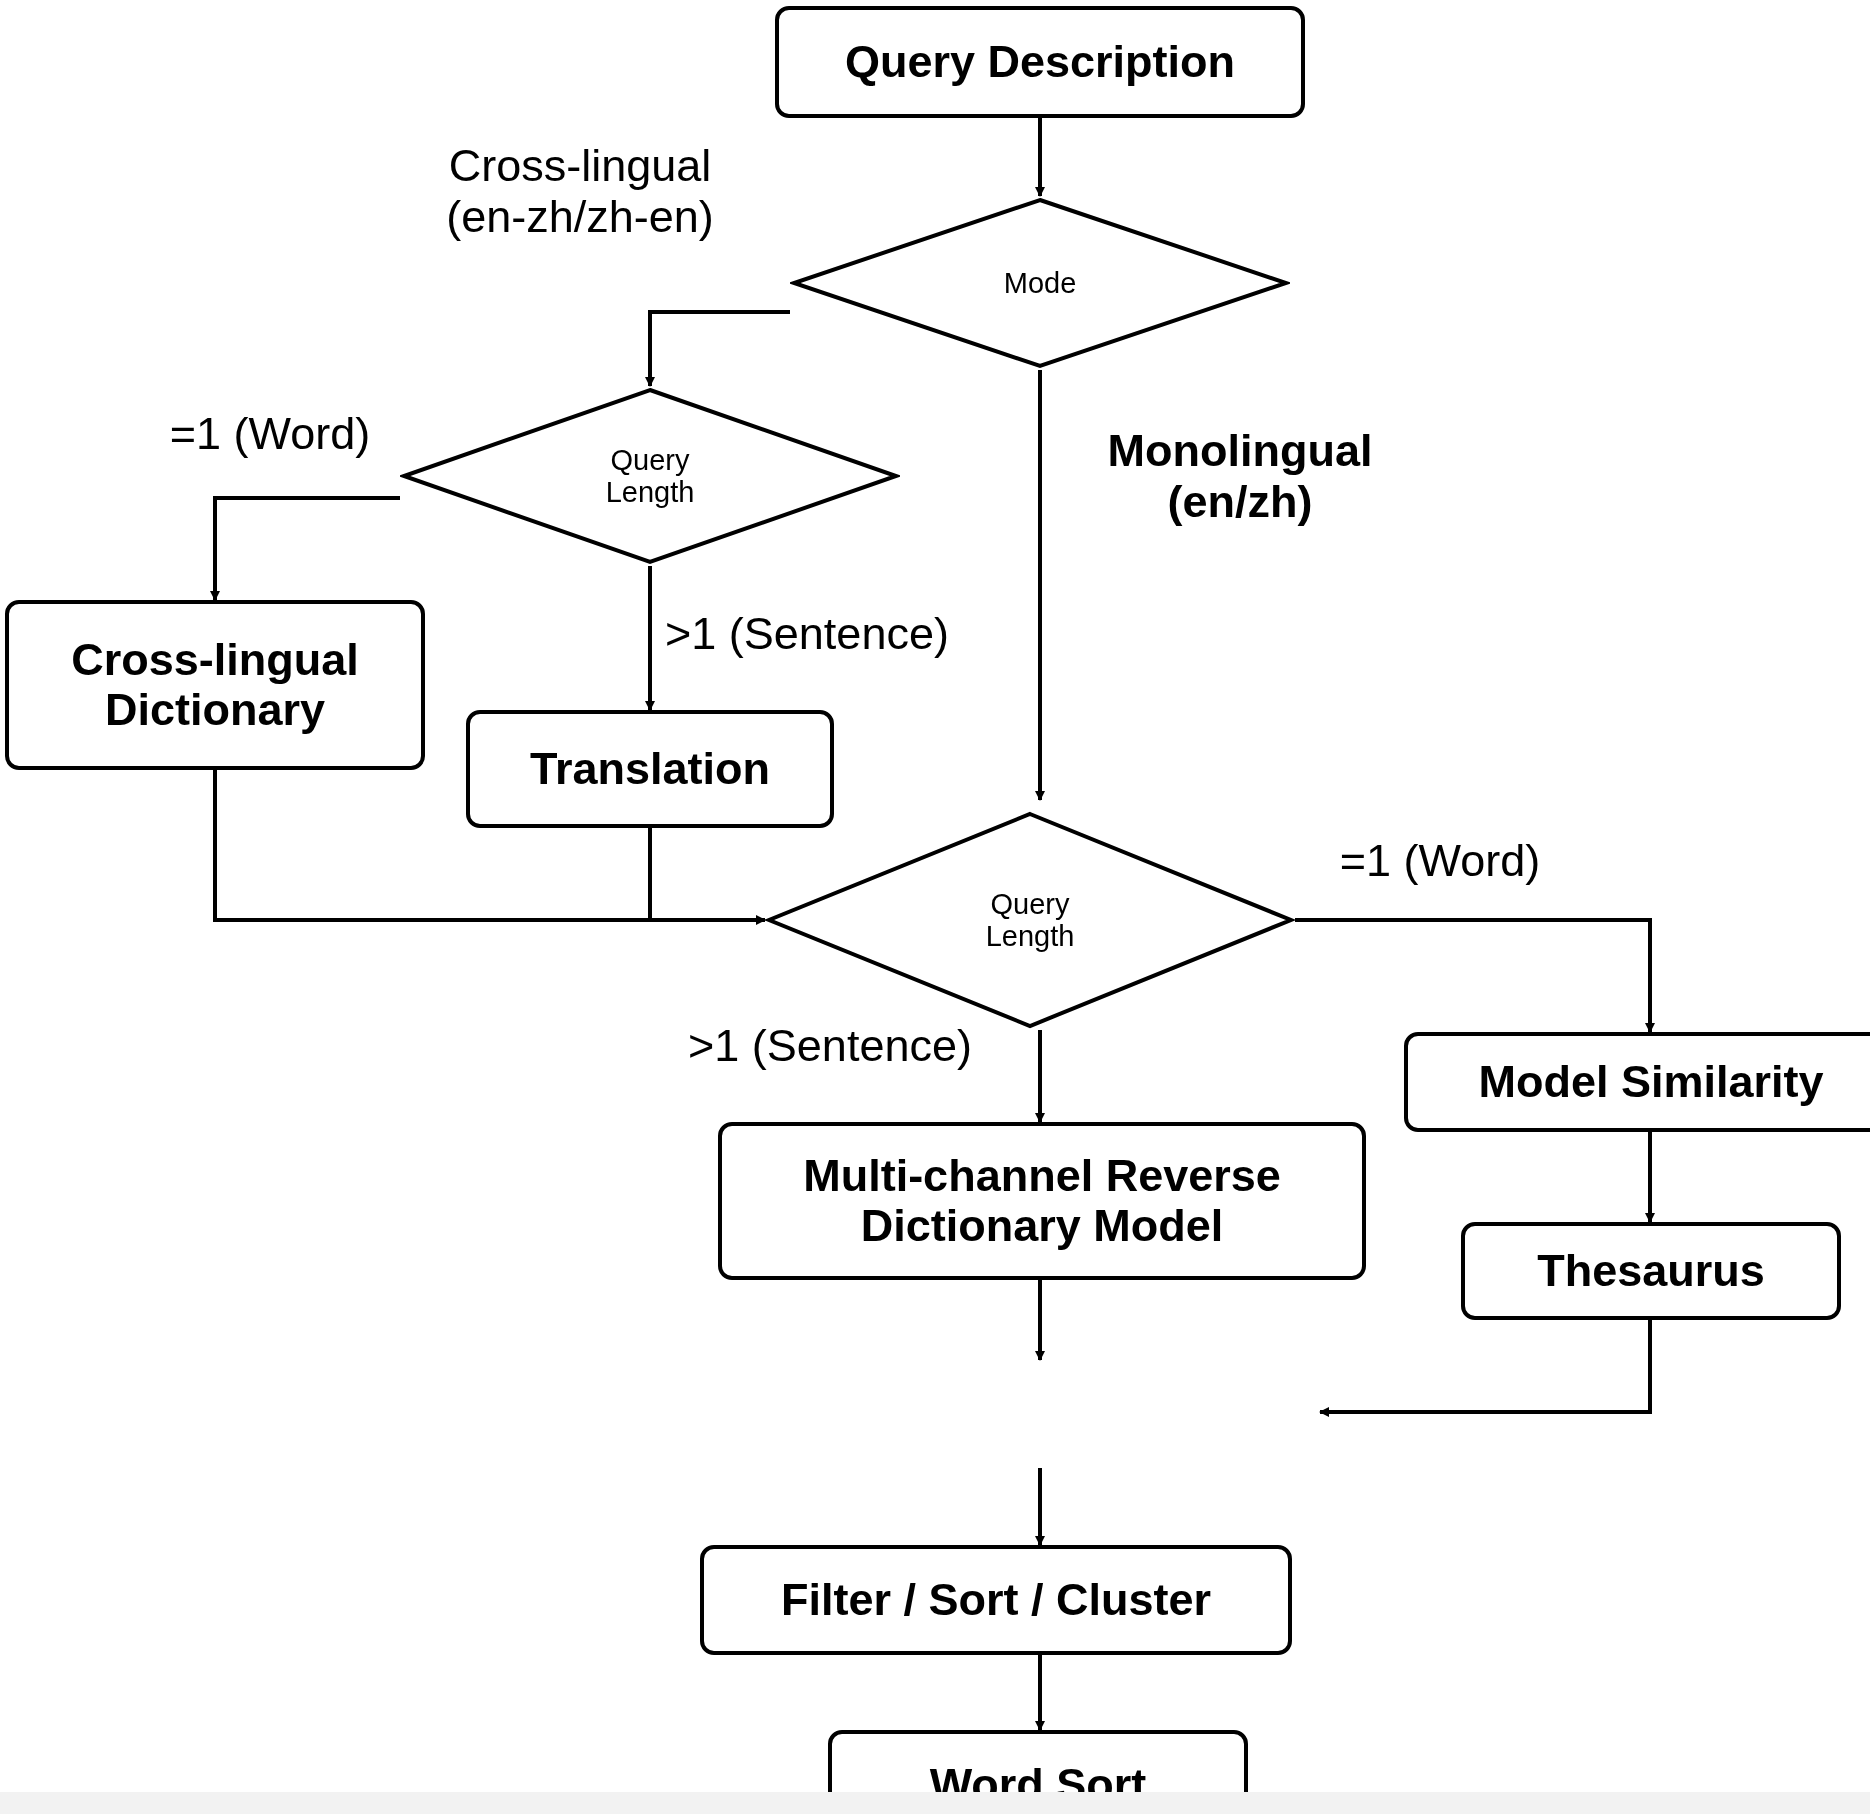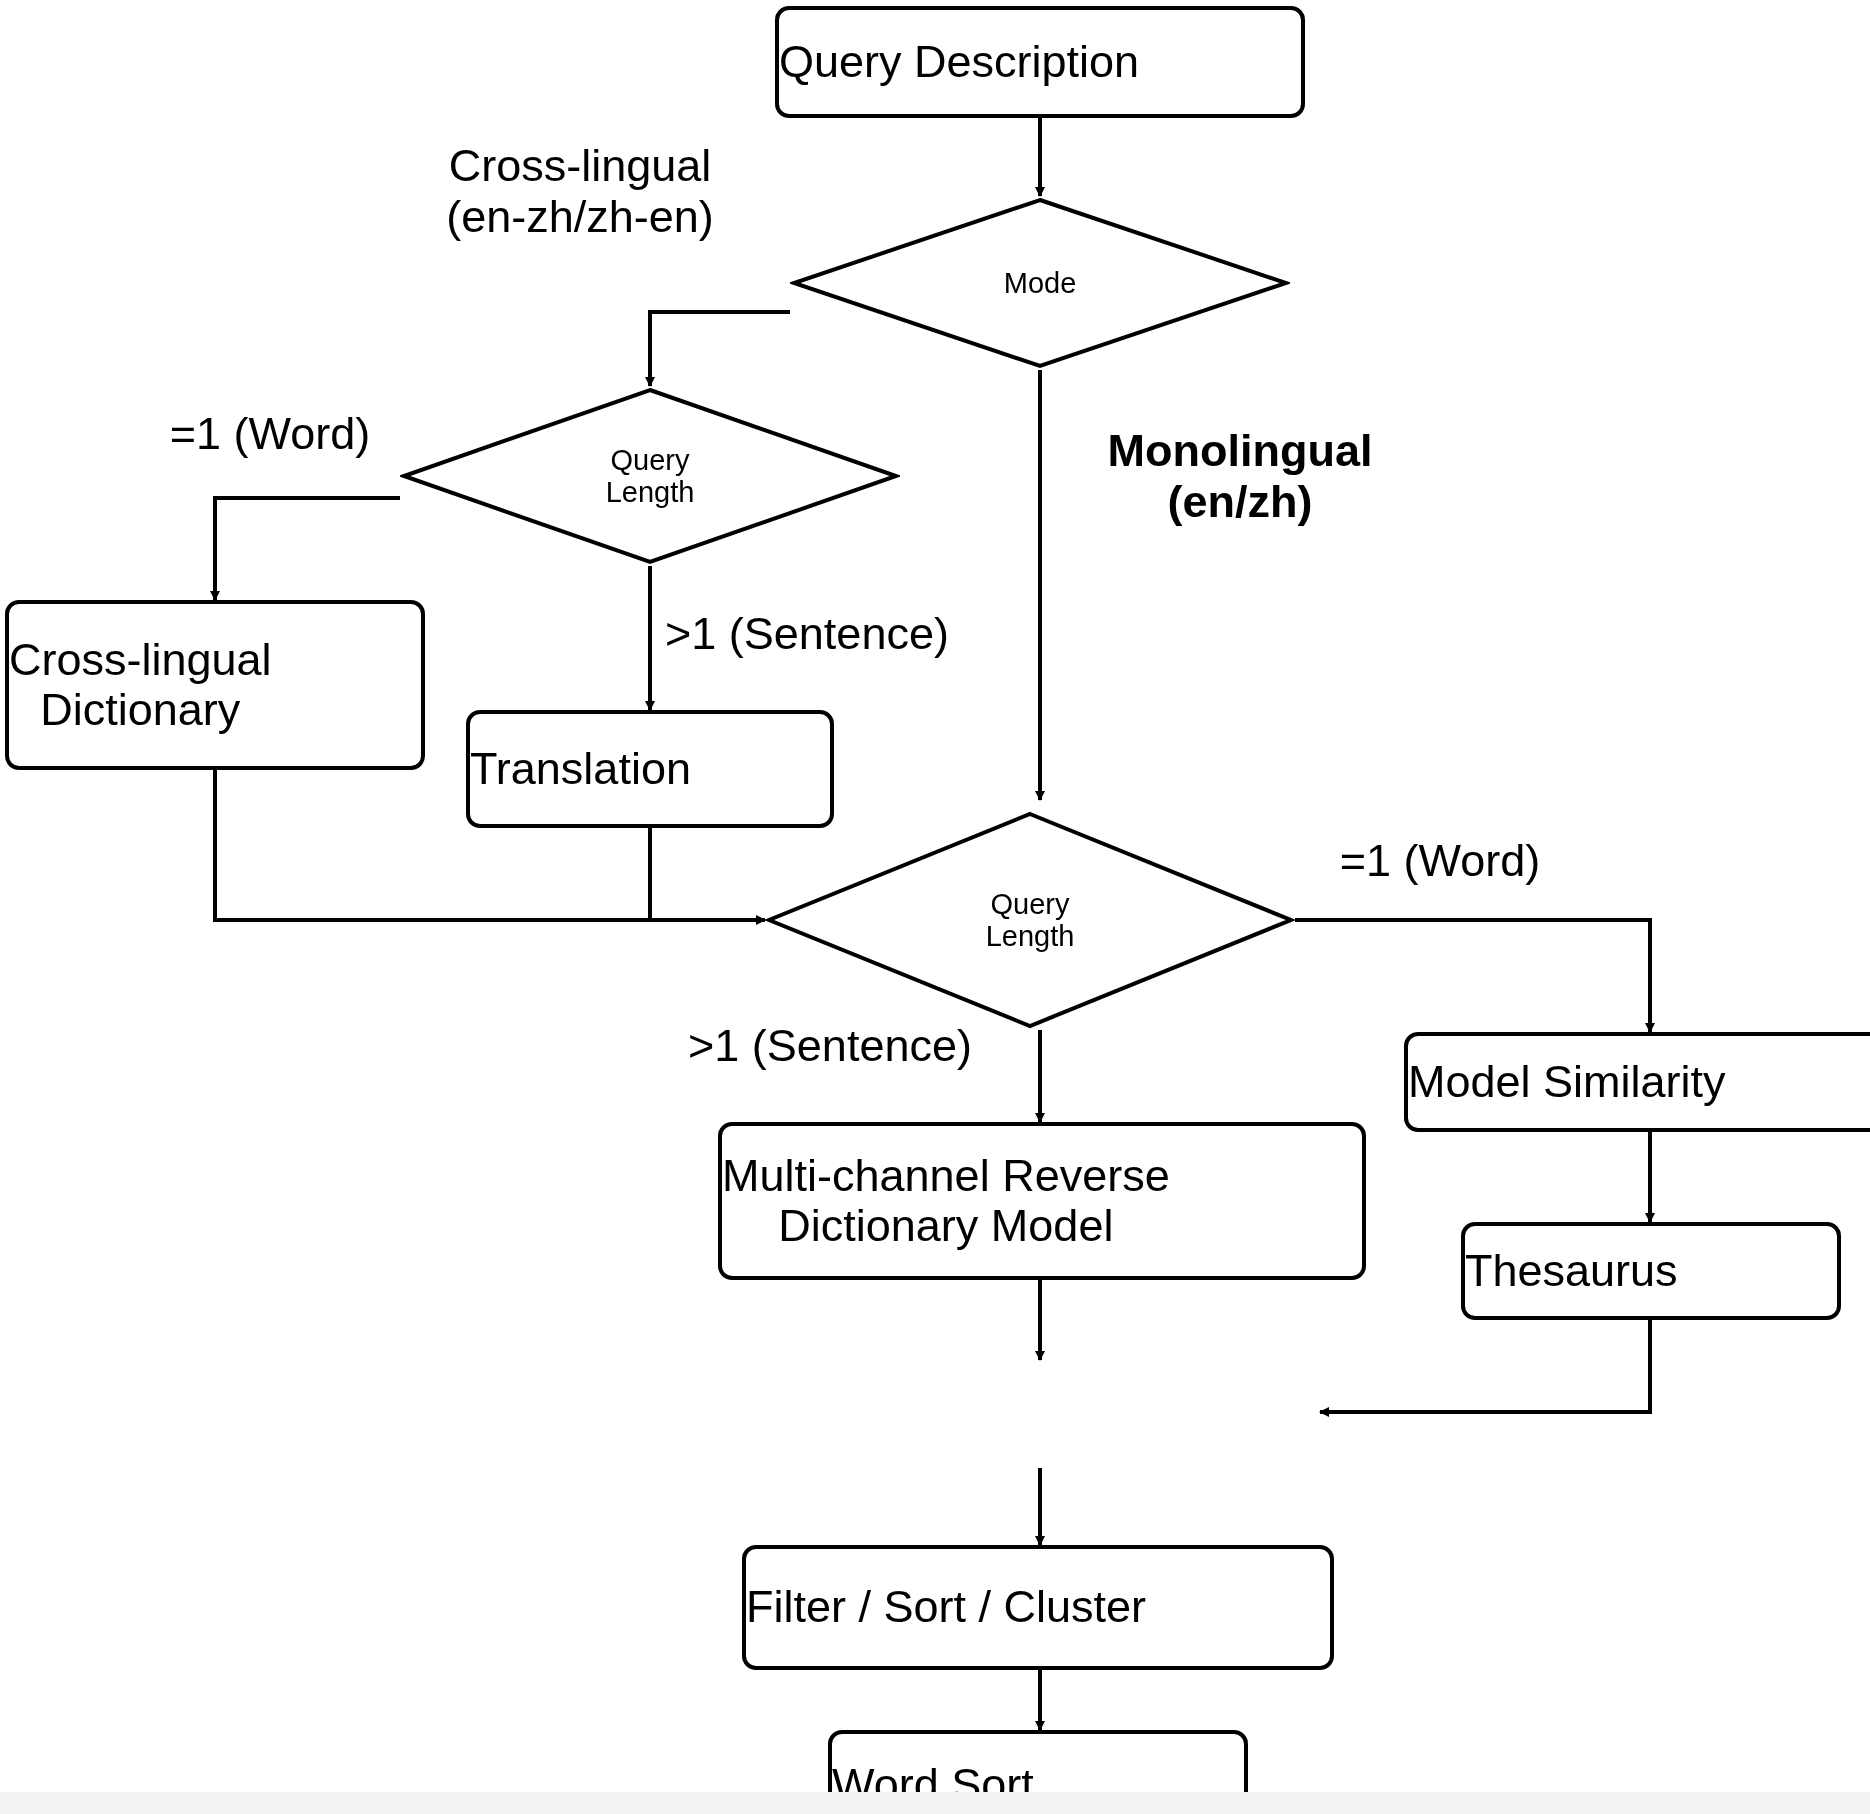--- a/index.html
+++ b/index.html
@@ -23,24 +23,25 @@
     top: 0;
     width: 1870px;
     height: 1814px;
     pointer-events: none;
   }
   .node {
     position: absolute;
     box-sizing: border-box;
     display: flex;
     align-items: center;
-    justify-content: flex-start;
+    justify-content: center;
     text-align: center;
     color: #000000;
     line-height: 1.12;
+    font-weight: bold;
   }
   .rect {
     border: 4px solid #000000;
     border-radius: 14px;
     background: #ffffff;
     font-size: 45px;
   }
   .diamond-wrap {
     position: absolute;
   }
@@ -166,21 +167,21 @@
   <div class="node rect" style="left:718px; top:1122px; width:648px; height:158px; white-space:pre-line;">
     <span style="white-space:pre-line;">Multi-channel Reverse
 Dictionary Model</span>
   </div>
 
   <div class="node rect" style="left:1461px; top:1222px; width:380px; height:98px;">
     <span>Thesaurus</span>
   </div>
 
 
-  <div class="node rect" style="left:742px; top:1545px; width:592px; height:125px;">
+  <div class="node rect" style="left:700px; top:1545px; width:592px; height:110px;">
     <span>Filter / Sort / Cluster</span>
   </div>
 
   <div class="node rect" style="left:828px; top:1730px; width:420px; height:110px;">
     <span>Word Sort</span>
   </div>
 
   <div class="edge-label" style="left:380px; top:140px; width:400px;">Cross-lingual
 (en-zh/zh-en)</div>
 

